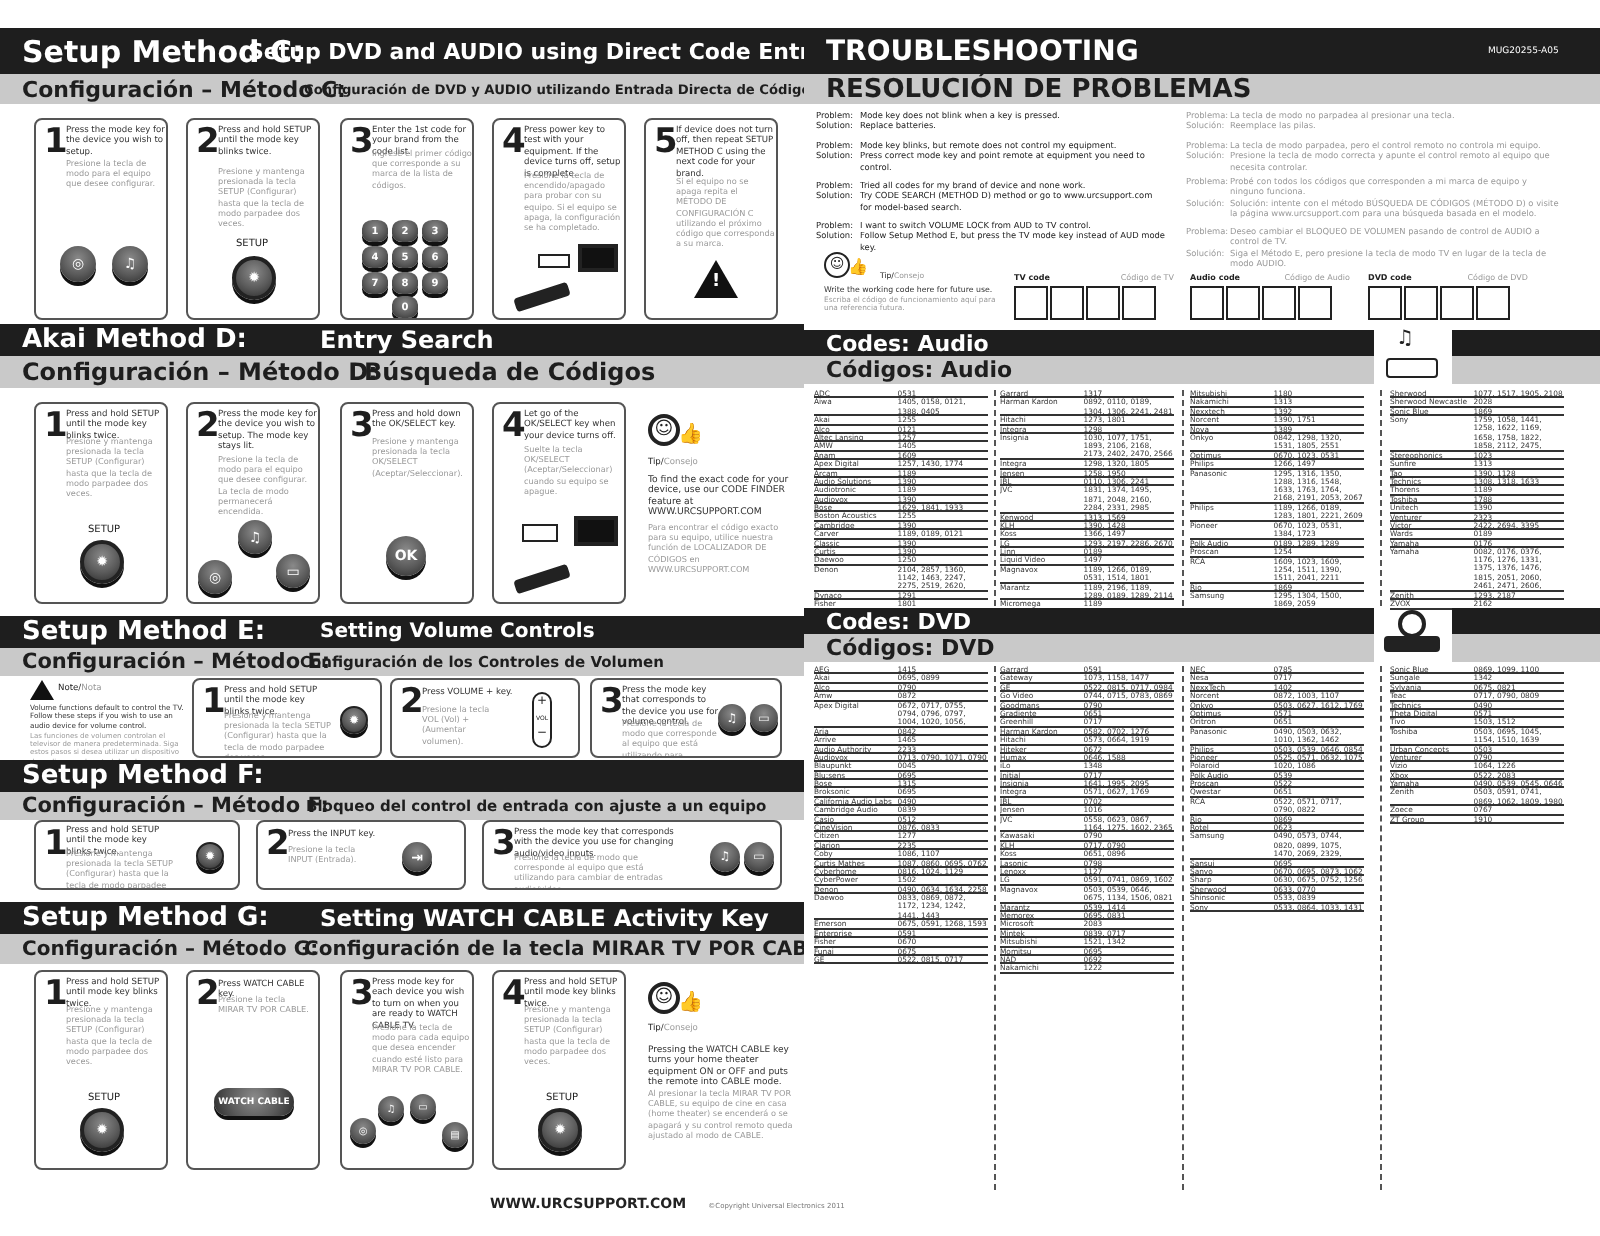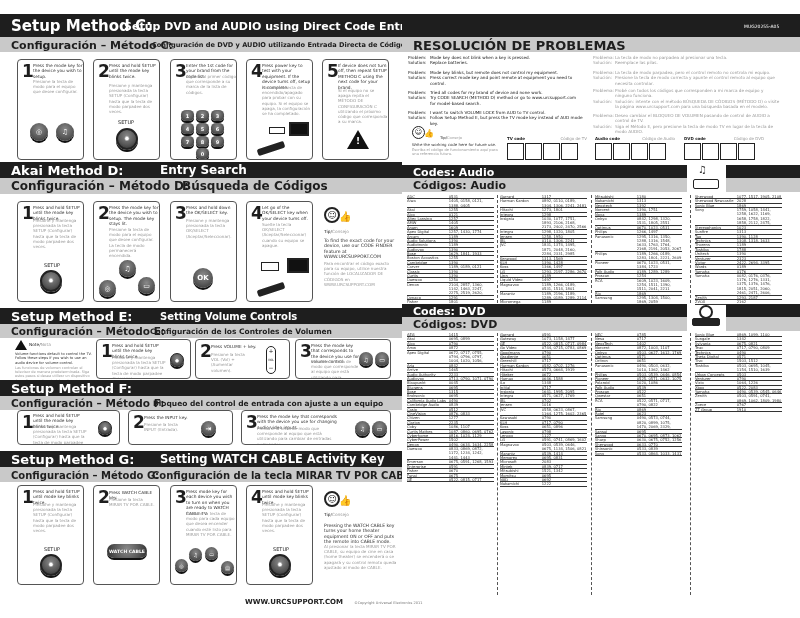--- a/index.html
+++ b/index.html
@@ -235,20 +235,21 @@
   <div class="en" style="left:2px;top:36px;width:76px;font-size:4.5px;">Pressing the WATCH CABLE key turns your home theater equipment ON or OFF and puts the remote into CABLE mode.</div>
   <div class="es" style="left:2px;top:57px;width:76px;">Al presionar la tecla MIRAR TV POR CABLE, su equipo de cine en casa (home theater) se encenderá o se apagará y su control remoto queda ajustado al modo de CABLE.</div>
 </div>
 
 <div class="abs" style="left:245px;top:589px;white-space:nowrap;">
   <span style="font-weight:bold;font-size:7px;color:#222;">WWW.URCSUPPORT.COM</span>
   <span style="font-size:3.5px;color:#777;margin-left:6px;">©Copyright Universal Electronics 2011</span>
 </div>
 
 <div class="hbar" style="left:402px;top:14px;width:398px;height:23px;">
+  <span class="t1" style="left:11px;font-size:14px;">TROUBLESHOOTING</span>
   <span class="t1" style="left:342px;font-size:4.5px;font-weight:normal;">MUG20255-A05</span>
 </div>
 <div class="gbar" style="left:402px;top:37px;width:398px;height:15px;">
   <span class="t1" style="left:11px;font-size:13px;">RESOLUCIÓN DE PROBLEMAS</span>
 </div>
 
 <div class="tshoot-row" style="left:408px;top:55px;">
   <div><span class="lbl">Problem:</span><span class="txt">Mode key does not blink when a key is pressed.</span></div>
   <div><span class="lbl">Solution:</span><span class="txt">Replace batteries.</span></div>
 </div>

